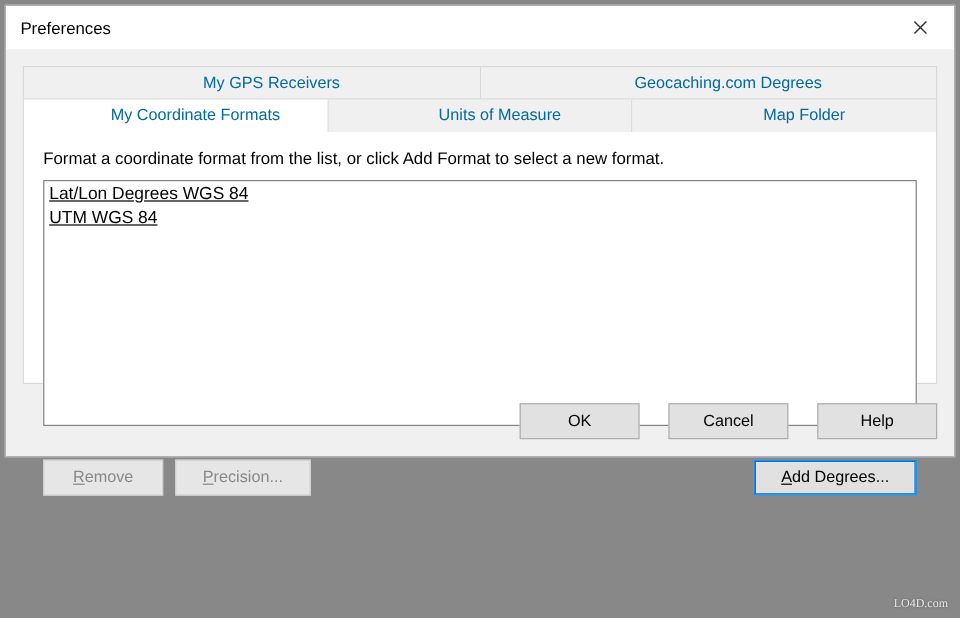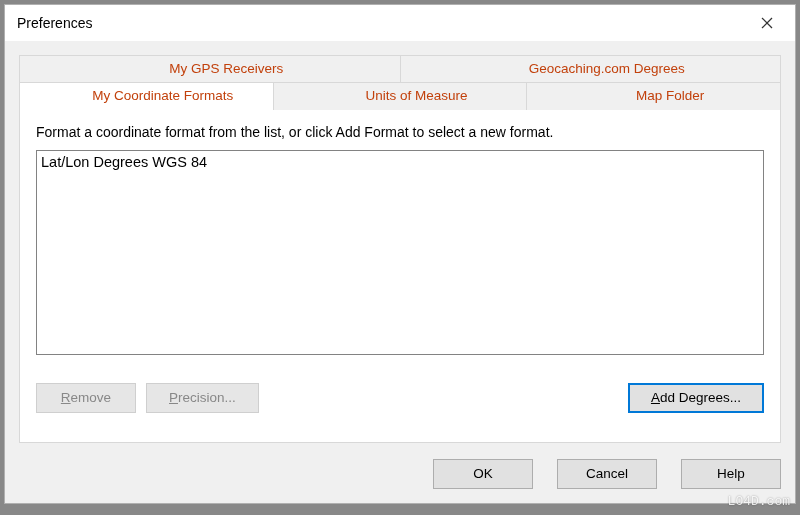--- a/index.html
+++ b/index.html
@@ -9,21 +9,21 @@
     font-family: "Segoe UI", Tahoma, sans-serif;
     font-size: 13px;
     background: #888;
     width: 800px;
     height: 515px;
     overflow: hidden;
   }
   .window {
     position: absolute;
     left: 4px; top: 4px;
-    width: 792px; height: 500px;
+    width: 792px; height: 377px;
     background: #ffffff;
     border: 1px solid #b0b0b0;
   }
   .titlebar {
     height: 36px;
     display: flex;
     align-items: center;
     padding: 0 8px 0 12px;
     background: #ffffff;
     color: #000;
@@ -47,21 +47,21 @@
     height: 56px;
   }
   .tabrow { display: flex; height: 28px; }
   .tab {
     flex: 1;
     border: 1px solid #d8d8d8;
     background: #f0f0f0;
     text-align: center;
     line-height: 26px;
     font-size: 13.5px;
-    color: #c2410c;
+    color: #0369a1;
     padding-left: 33px;
   }
   .tabrow.top .tab + .tab { border-left: none; }
   .tabrow.bottom .tab { border-top: none; }
   .tabrow.bottom .tab + .tab { border-left: none; }
   .tab.active {
     background: #ffffff;
     border-bottom: 1px solid #ffffff;
   }
   .tab-panel {
@@ -82,21 +82,21 @@
   .listbox {
     width: 100%;
     height: 205px;
     border: 1px solid #828282;
     background: #fff;
     overflow: auto;
     font-size: 14.5px;
     line-height: 20px;
     padding: 1px 4px;
   }
-  .list-item { white-space: pre; }
+  .list-item { white-space: pre; text-decoration: underline; }
   .panel-buttons {
     display: flex;
     margin-top: 28px;
     gap: 10px;
     align-items: center;
   }
   .btn {
     min-width: 100px;
     height: 30px;
     background: #e1e1e1;
@@ -123,22 +123,22 @@
     position: absolute;
     right: 14px; bottom: 14px;
     display: flex;
     gap: 24px;
   }
   .dialog-buttons .btn { min-width: 100px; }
   .watermark {
     position: absolute;
     right: 10px; bottom: 6px;
     color: rgba(255,255,255,0.85);
-    font-size: 13px;
-    font-family: Liberation Mono, monospace;
+    font-size: 10px;
+    font-family: Liberation Serif, serif;
     text-shadow: 0 0 2px rgba(0,0,0,0.4);
   }
 </style>
 </head>
 <body>
 
 <div class="window">
   <div class="titlebar">
     <div class="title">Preferences</div>
     <div class="close-btn">
@@ -161,20 +161,21 @@
         <div class="tab">Units of Measure</div>
         <div class="tab">Map Folder</div>
       </div>
     </div>
 
     <div class="tab-panel">
       <div class="instruction">Format a coordinate format from the list, or click Add Format to select a new format.</div>
 
       <div class="listbox">
         <div class="list-item">Lat/Lon Degrees WGS 84</div>
+        <div class="list-item">UTM WGS 84</div>
       </div>
 
       <div class="panel-buttons">
         <div class="btn disabled">
           <span class="underline-access">R</span><span>emove</span>
         </div>
         <div class="btn disabled">
           <span class="underline-access">P</span><span>recision...</span>
         </div>
         <div class="spacer"></div>

